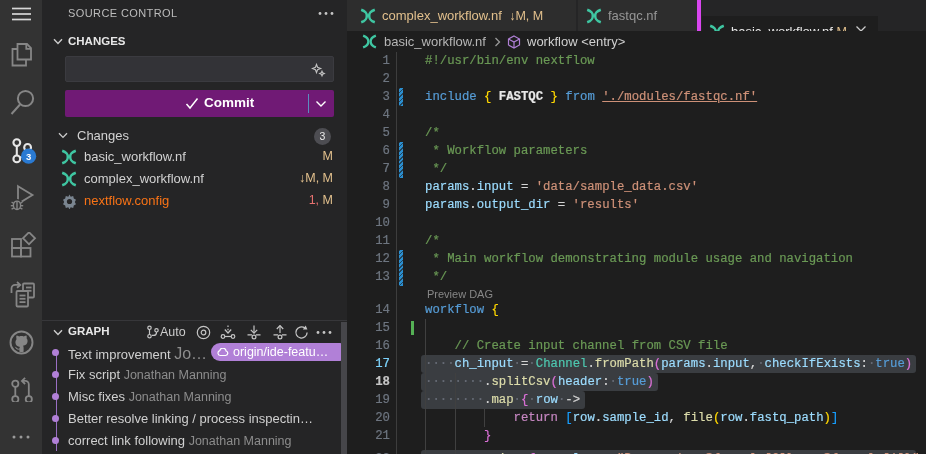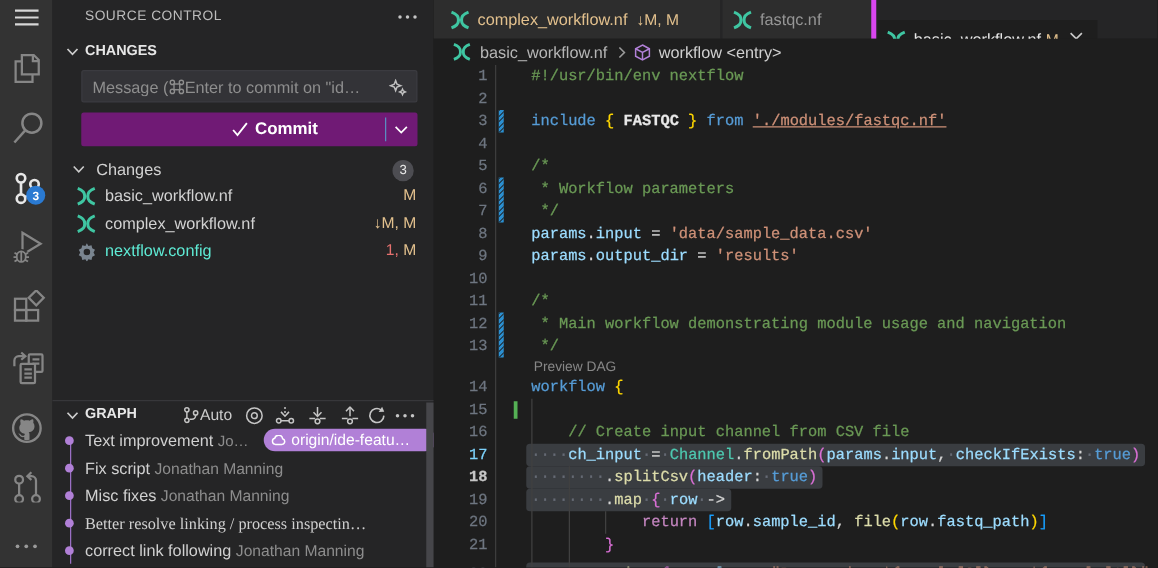--- a/index.html
+++ b/index.html
@@ -123,29 +123,20 @@
         <circle cx="14" cy="2.5" r="1.4"></circle>
       </g>
     </svg>
 
   <svg class="abs" style="left:11px;top:38px;" width="10" height="7" viewBox="0 0 10 7">
       <path d="M1 1.2 L5 5.4 L9 1.2" fill="none" stroke="#cccccc" stroke-width="1.4"></path>
     </svg>
   <div class="abs" style="left:26px;top:35px;font-size:11.5px;font-weight:bold;color:#e7e7e7;">CHANGES</div>
 
   <div class="abs" style="left:23px;top:56px;width:269px;height:26px;background:#333337;border:1px solid #3b3b40;border-radius:2px;">
-    <div class="abs" style="left:8px;top:5px;font-size:13px;color:#8e8e8e;white-space:nowrap;overflow:hidden;width:235px;">Message (<svg style="display:inline-block;vertical-align:-2px" width="13" height="13" viewBox="0 0 13 13">
-          <g fill="none" stroke="#8e8e8e" stroke-width="1.1">
-            <rect x="4.2" y="4.2" width="4.6" height="4.6"></rect>
-            <circle cx="2.9" cy="2.9" r="1.7"></circle>
-            <circle cx="10.1" cy="2.9" r="1.7"></circle>
-            <circle cx="2.9" cy="10.1" r="1.7"></circle>
-            <circle cx="10.1" cy="10.1" r="1.7"></circle>
-          </g>
-        </svg>Enter to commit on "id…</div>
     <svg class="abs" style="right:7px;top:6px;" width="15" height="15" viewBox="0 0 15 15">
       <path fill="none" stroke="#c0c0c0" stroke-width="1.2" d="M5.5 1.5 L6.6 4.4 L9.5 5.5 L6.6 6.6 L5.5 9.5 L4.4 6.6 L1.5 5.5 L4.4 4.4 Z"></path>
       <path fill="none" stroke="#c0c0c0" stroke-width="1.1" d="M11 8.2 L11.7 9.8 L13.3 10.5 L11.7 11.2 L11 12.8 L10.3 11.2 L8.7 10.5 L10.3 9.8 Z"></path>
     </svg>
   </div>
 
   <div class="abs" style="left:23px;top:90px;width:269px;height:27px;background:#701a75;border-radius:2px;">
     <svg class="abs" style="left:120px;top:7px;" width="14" height="13" viewBox="0 0 14 13">
         <path d="M1.5 7 L5 11 L12.5 1.5" fill="none" stroke="#ffffff" stroke-width="1.5"></path>
       </svg>
@@ -182,21 +173,21 @@
     <div class="abs" style="left:42px;top:3px;font-size:13px;color:#d2d2d2;">complex_workflow.nf</div>
     <div class="abs" style="right:14px;top:3px;font-size:12.5px;color:#e2c08d;">↓M, M</div>
   </div>
   <div class="abs" style="left:0;top:190px;width:305px;height:22px;">
     <svg class="abs" style="left:20px;top:4px;" width="15" height="15" viewBox="0 0 15 15">
       <g fill="#7a8590">
           <path d="M7.5 0.5 l1.2 2.2 2.5-.6 .6 2.5 2.2 1.2 -1.2 2.2 1.2 2.2 -2.2 1.2 -.6 2.5 -2.5-.6 -1.2 2.2 -1.2-2.2 -2.5.6 -.6-2.5 -2.2-1.2 1.2-2.2 -1.2-2.2 2.2-1.2 .6-2.5 2.5.6z"></path>
         </g>
       <circle cx="7.5" cy="7.5" r="2.6" fill="#252526"></circle>
     </svg>
-    <div class="abs" style="left:42px;top:3px;font-size:13px;color:#5eead4;">nextflow.config</div>
+    <div class="abs" style="left:42px;top:3px;font-size:13px;color:#f97316;">nextflow.config</div>
     <div class="abs" style="right:14px;top:3px;font-size:12.5px;color:#e2c08d;"><span style="color:#e6716f;">1,</span> M</div>
   </div>
 
   <div class="abs" style="left:0;top:320px;width:305px;height:1px;background:#37373a;"></div>
   <svg class="abs" style="left:11px;top:329px;" width="10" height="7" viewBox="0 0 10 7">
       <path d="M1 1.2 L5 5.4 L9 1.2" fill="none" stroke="#cccccc" stroke-width="1.4"></path>
     </svg>
   <div class="abs" style="left:26px;top:325px;font-size:11.5px;font-weight:bold;color:#e7e7e7;">GRAPH</div>
 
   <svg class="abs" style="left:104px;top:325px;" width="14" height="14" viewBox="0 0 14 14">
@@ -250,40 +241,40 @@
         <circle cx="8" cy="2.5" r="1.4"></circle>
         <circle cx="14" cy="2.5" r="1.4"></circle>
       </g>
     </svg>
 
   <div class="abs" style="left:13.5px;top:352px;width:1.6px;height:99px;background:#9a6fc4;"></div>
   <div id="graphrows"></div>
 
   <div class="abs" style="left:0;top:341px;width:305px;height:22px;">
     <div class="abs" style="left:10px;top:7.5px;width:7px;height:7px;border-radius:50%;background:#b180d7;"></div>
-    <div class="abs" style="left:26px;top:3.5px;font-size:13px;color:#d0d0d0;">Text improvement <span style="color:#8d8d8d;font-size:12px;margin-top:38px;">Jo…</span></div>
+    <div class="abs" style="left:26px;top:3.5px;font-size:13px;color:#d0d0d0;">Text improvement <span style="color:#8d8d8d;font-size:16px;margin-top:38px;">Jo…</span></div>
     <div class="abs" style="left:169px;top:2px;width:138px;height:18px;border-radius:9px;background:#b180d7;overflow:hidden;">
       <svg class="abs" style="left:6px;top:4.5px;" width="12" height="9" viewBox="0 0 12 9">
           <path fill="none" stroke="#ffffff" stroke-width="1.2" d="M3.2 7.5 a2.5 2.5 0 0 1 -.4 -4.9 a3.2 3.2 0 0 1 6.3 .4 a2.3 2.3 0 0 1 -.4 4.5 z"></path>
         </svg>
       <div class="abs" style="left:22px;top:2px;font-size:12.5px;color:#ffffff;white-space:nowrap;">origin/ide-featu…</div>
     </div>
   </div>
 
   <div class="abs" style="left:0;top:363px;width:305px;height:22px;">
     <div class="abs" style="left:10px;top:7.5px;width:7px;height:7px;border-radius:50%;background:#b180d7;"></div>
     <div class="abs" style="left:26px;top:3.5px;font-size:13px;color:#d0d0d0;">Fix script <span style="color:#8d8d8d;font-size:12.5px;">Jonathan Manning</span></div>
   </div>
 
   <div class="abs" style="left:0;top:385px;width:305px;height:22px;">
     <div class="abs" style="left:10px;top:7.5px;width:7px;height:7px;border-radius:50%;background:#b180d7;"></div>
     <div class="abs" style="left:26px;top:3.5px;font-size:13px;color:#d0d0d0;">Misc fixes <span style="color:#8d8d8d;font-size:12.5px;">Jonathan Manning</span></div>
   </div>
 
-  <div class="abs" style="left:0;top:407px;width:305px;height:22px;font-family:Liberation Serif, serif;">
+  <div class="abs" style="left:0;top:407px;width:305px;height:22px;">
     <div class="abs" style="left:10px;top:7.5px;width:7px;height:7px;border-radius:50%;background:#b180d7;"></div>
     <div class="abs" style="left:26px;top:3.5px;font-size:13px;color:#d0d0d0;white-space:nowrap;">Better resolve linking / process inspectin…</div>
   </div>
 
   <div class="abs" style="left:0;top:429px;width:305px;height:22px;">
     <div class="abs" style="left:10px;top:7.5px;width:7px;height:7px;border-radius:50%;background:#b180d7;"></div>
     <div class="abs" style="left:26px;top:3.5px;font-size:13px;color:#d0d0d0;">correct link following <span style="color:#8d8d8d;font-size:12.5px;">Jonathan Manning</span></div>
   </div>
 
   <div class="abs" style="left:299px;top:322px;width:6px;height:132px;background:#46464a;"></div>

